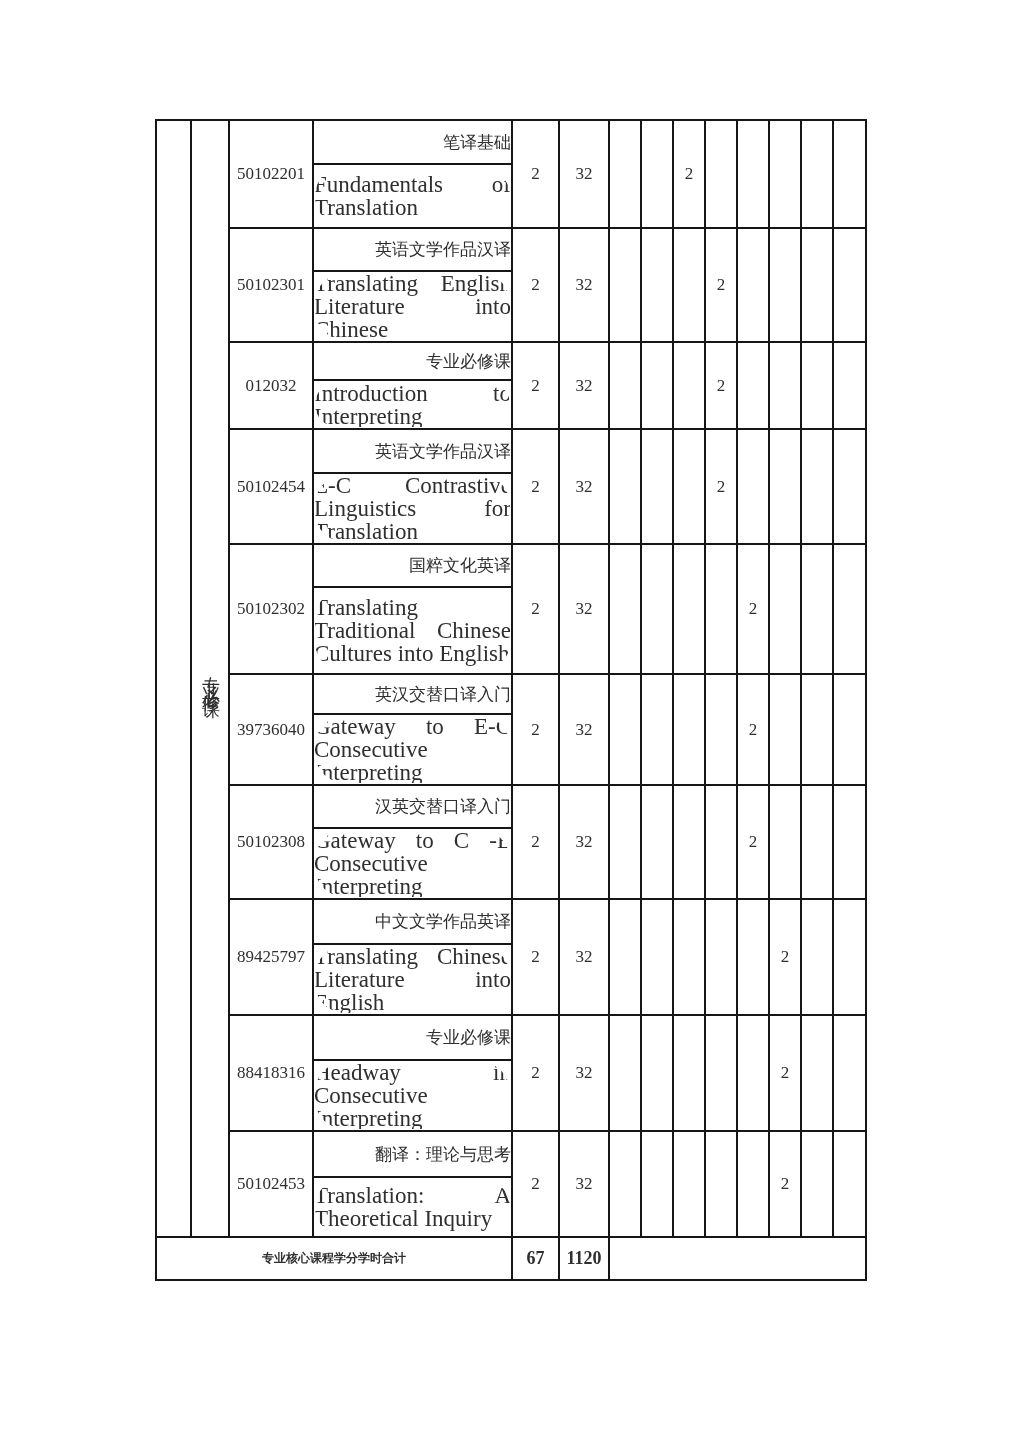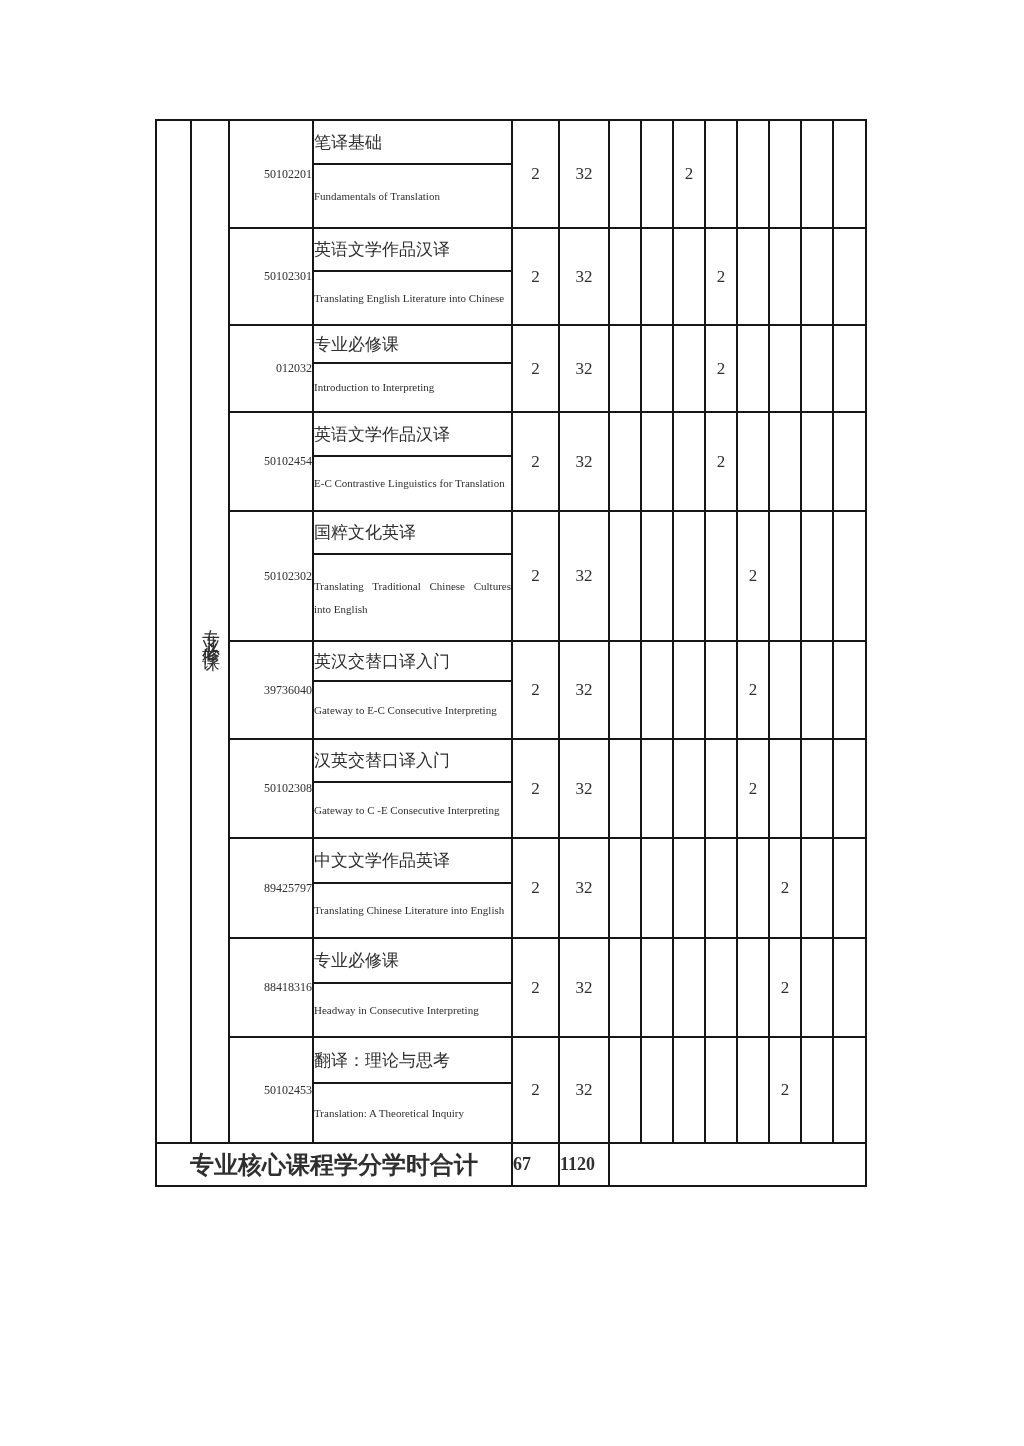--- a/index.html
+++ b/index.html
@@ -37,47 +37,48 @@
   .vert {
     display: inline-block;
     writing-mode: vertical-lr;
     text-orientation: upright;
     font-size: 18px;
     letter-spacing: 6px;
     line-height: 1.1;
     color: #2f2f2f;
   }
   td.code {
-    text-align: right;
-    font-size: 12px;
+    text-align: center;
+    font-size: 17px;
   }
   td.cn {
     font-size: 17px;
     padding: 2px 4px 2px 6px;
     white-space: nowrap;
-    text-align: left;
+    text-align: right;
   }
   td.en {
-    font-size: 11px;
+    font-size: 23px;
     line-height: 23px;
     padding: 2px 8px 2px 6px;
     text-align: justify;
+    border-radius: 32px;
   }
   td.num, td.sem {
     text-align: center;
     font-size: 17px;
   }
   td.total-label {
     text-align: center;
-    font-size: 24px;
+    font-size: 12px;
     font-weight: bold;
     font-family: "Liberation Sans", "DejaVu Sans", sans-serif;
   }
   td.total-num {
-    text-align: left;
+    text-align: center;
     font-size: 18px;
     font-weight: bold;
   }
 </style>
 </head>
 <body>
 
 <div class="page">
   <table class="curriculum">
     <colgroup>

